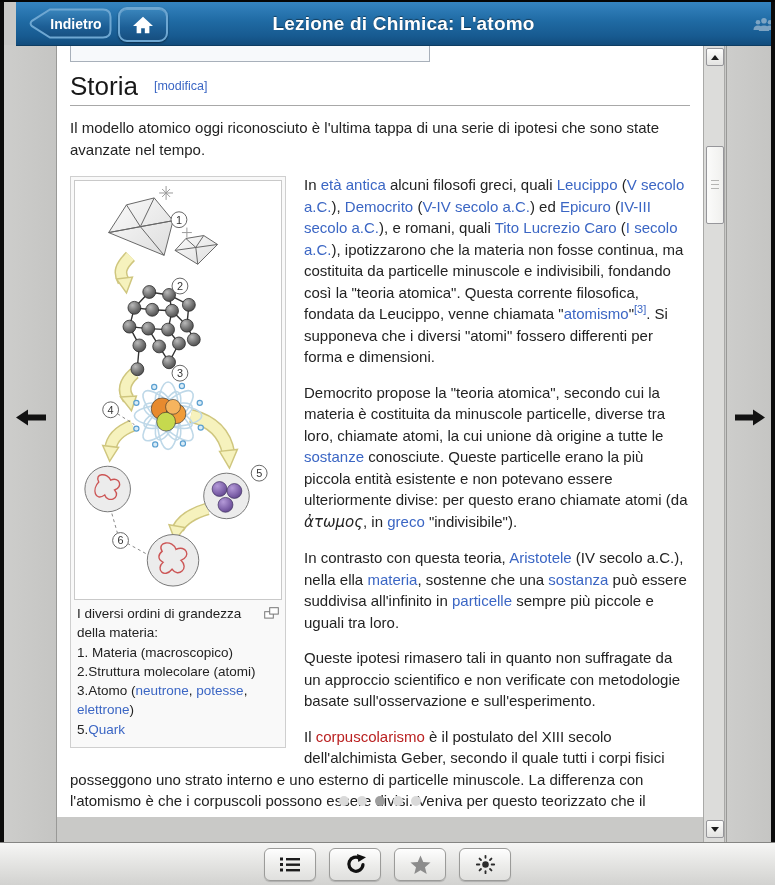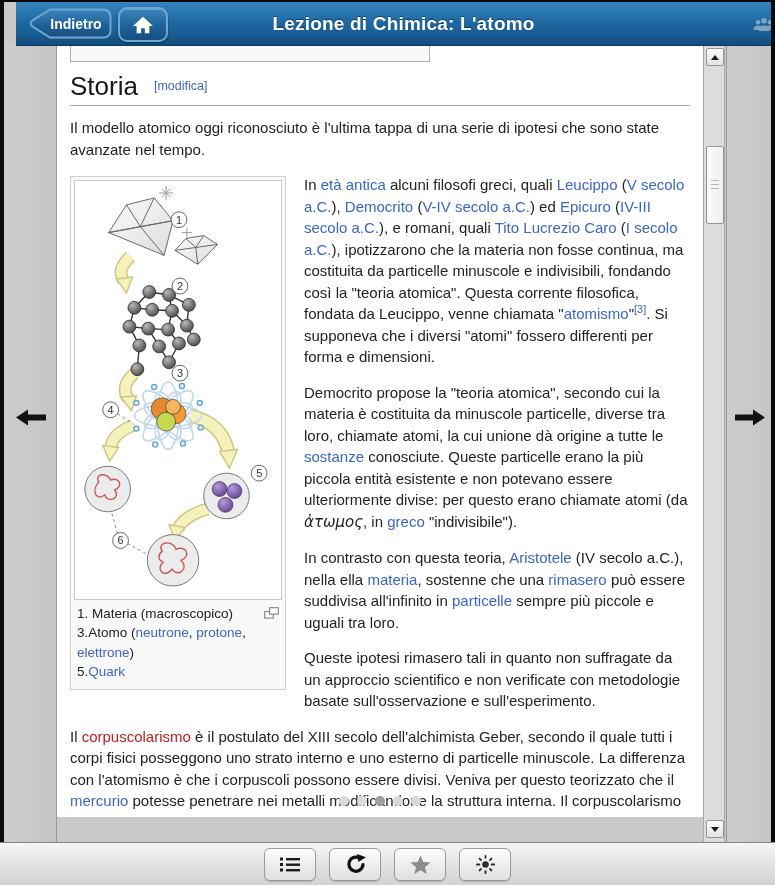--- a/index.html
+++ b/index.html
@@ -291,32 +291,34 @@
               <circle cx="46" cy="363" r="8" fill="#fff" stroke="#666"></circle>
               <text x="46" y="367" text-anchor="middle" font-size="11" fill="#333">6</text>
             </g>
           </svg>
         </div>
         <figcaption>
           <svg class="magnify" width="15" height="12" viewBox="0 0 15 12">
             <rect x="0.7" y="4.7" width="8.6" height="6.4" fill="#fff" stroke="#767676"></rect>
             <rect x="5.7" y="0.7" width="8.6" height="6.4" fill="#fff" stroke="#767676"></rect>
           </svg>
+          <span>I diversi ordini di grandezza della materia:</span>
           <div id="caption-lines">
               <div>1. Materia (macroscopico)</div>
-              <div>3.Atomo (<a class="wl">neutrone</a>, <a class="wl">protone</a>, <a class="wl">elettrone</a>)</div>
+              <div>2.Struttura molecolare (atomi)</div>
+              <div>3.Atomo (<a class="wl">neutrone</a>, <a class="wl">potesse</a>, <a class="wl">elettrone</a>)</div>
               <div>5.<a class="wl">Quark</a></div>
             </div>
         </figcaption>
       </figure>
 
       <div id="paragraphs">
           <p>In <a class="wl">età antica</a> alcuni filosofi greci, quali <a class="wl">Leucippo</a> (<a class="wl">V secolo a.C.</a>), <a class="wl">Democrito</a> (<a class="wl">V-IV secolo a.C.</a>) ed <a class="wl">Epicuro</a> (<a class="wl">IV-III secolo a.C.</a>), e romani, quali <a class="wl">Tito Lucrezio Caro</a> (<a class="wl">I secolo a.C.</a>), ipotizzarono che la materia non fosse continua, ma costituita da particelle minuscole e indivisibili, fondando così la "teoria atomica". Questa corrente filosofica, fondata da Leucippo, venne chiamata "<a class="wl">atomismo</a>"<sup><a class="wl">[3]</a></sup>. Si supponeva che i diversi "atomi" fossero differenti per forma e dimensioni.</p>
           <p>Democrito propose la "teoria atomica", secondo cui la materia è costituita da minuscole particelle, diverse tra loro, chiamate atomi, la cui unione dà origine a tutte le <a class="wl">sostanze</a> conosciute. Queste particelle erano la più piccola entità esistente e non potevano essere ulteriormente divise: per questo erano chiamate atomi (da <i>ἀτωμος</i>, in <a class="wl">greco</a> "indivisibile").</p>
-          <p>In contrasto con questa teoria, <a class="wl">Aristotele</a> (IV secolo a.C.), nella ella <a class="wl">materia</a>, sostenne che una <a class="wl">rimasero</a> può essere suddivisa all'infinito in <a class="wl">particelle</a> sempre più piccole e uguali tra loro.</p>
+          <p>In contrasto con questa teoria, <a class="wl">Aristotele</a> (IV secolo a.C.), nella ella <a class="wl">materia</a>, sostenne che una <a class="wl">sostanza</a> può essere suddivisa all'infinito in <a class="wl">particelle</a> sempre più piccole e uguali tra loro.</p>
           <p>Queste ipotesi rimasero tali in quanto non suffragate da un approccio scientifico e non verificate con metodologie basate sull'osservazione e sull'esperimento.</p>
           <p>Il <a class="wl red">corpuscolarismo</a> è il postulato del XIII secolo dell'alchimista Geber, secondo il quale tutti i corpi fisici posseggono uno strato interno e uno esterno di particelle minuscole. La differenza con l'atomismo è che i corpuscoli possono essere divisi. Veniva per questo teorizzato che il <a class="wl">mercurio</a> potesse penetrare nei metalli modificandone la struttura interna. Il corpuscolarismo rimase la teoria dominante per i secoli successivi. Tale teoria servì come base a  per sviluppare la .</p>
         </div>
     </div>
 
     <div class="dots" id="dots">
         <span class="dot"></span>
         <span class="dot"></span>
         <span class="dot active"></span>
         <span class="dot"></span>

